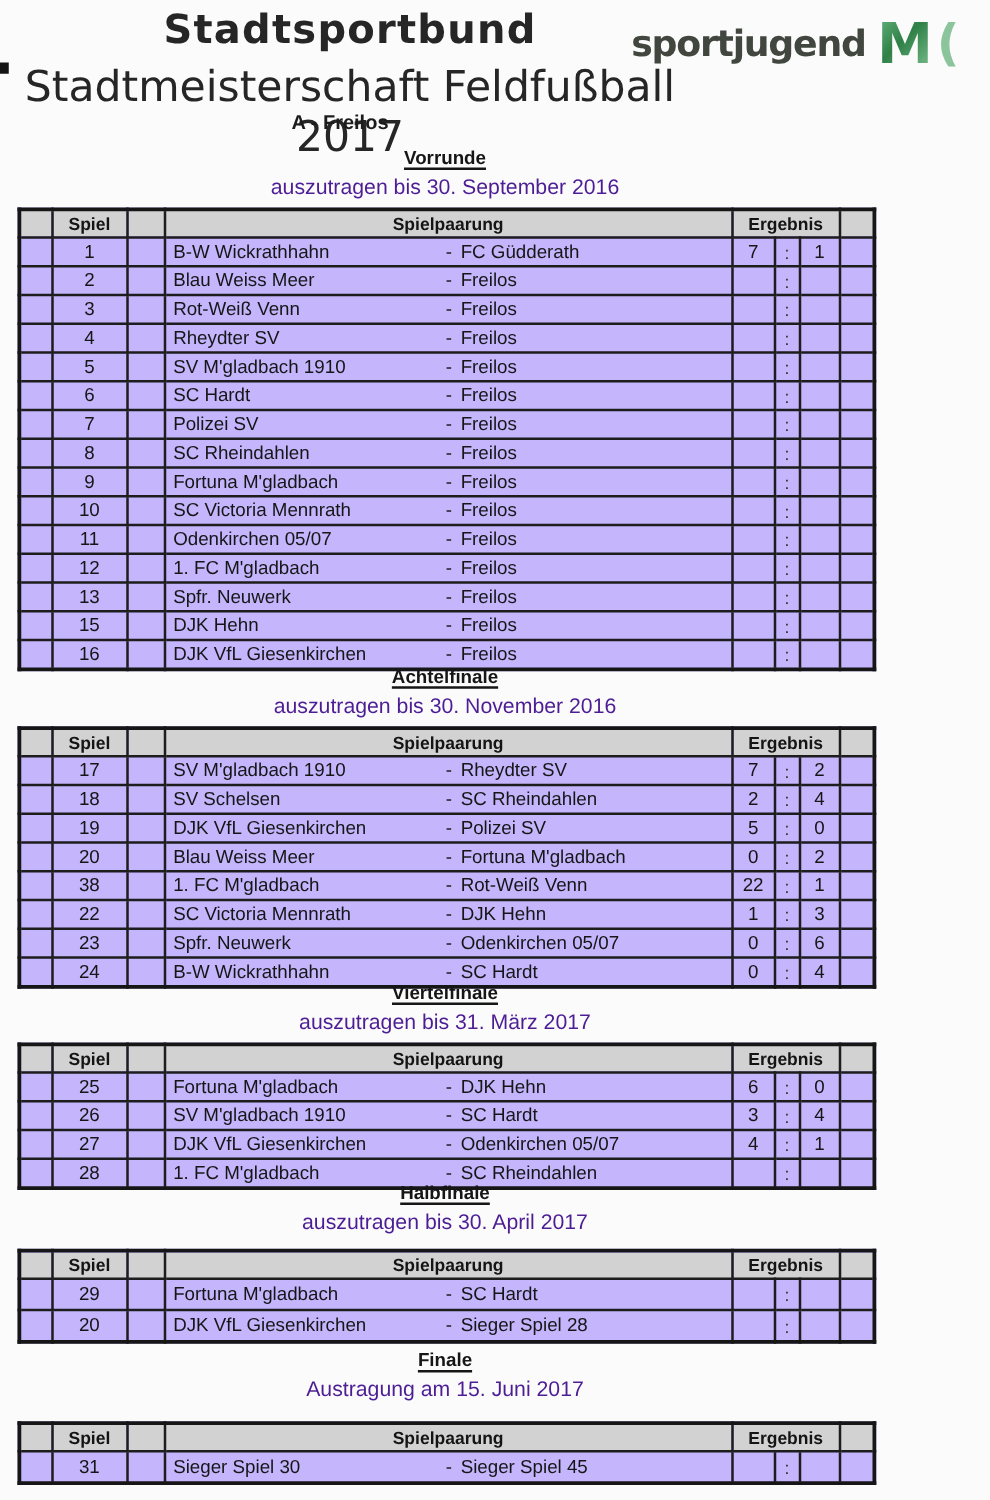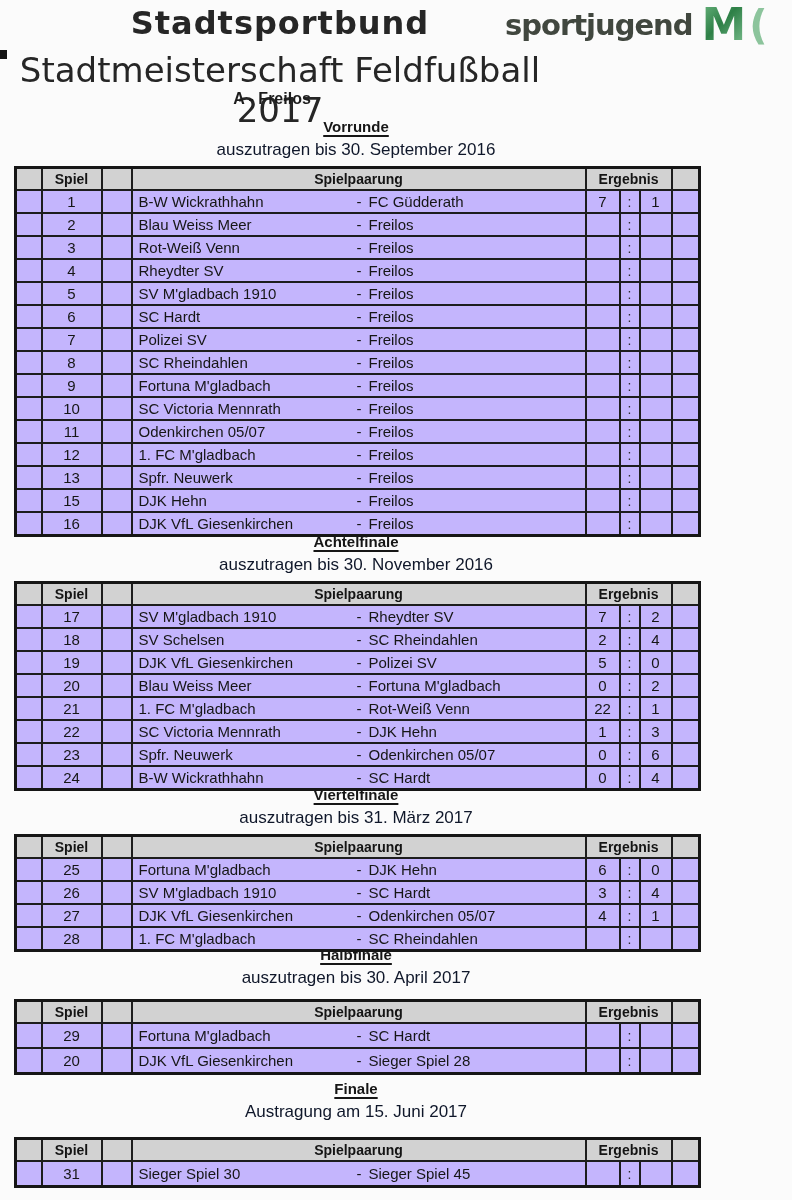--- a/index.html
+++ b/index.html
@@ -7,37 +7,37 @@
   .sheet{position:relative;width:792px;height:1200px;background:#fbfbfb;overflow:hidden;color:#1e1e1e;}
 
   
   .hdr-title1{position:absolute;top:4px;left:0;width:560px;text-align:center;
     font-family:"DejaVu Sans",sans-serif;font-size:32px;font-weight:700;color:#262626;letter-spacing:1px;}
   .hdr-title2{position:absolute;top:50px;left:0;width:560px;text-align:center;
     font-family:"DejaVu Sans",sans-serif;font-size:34px;font-weight:500;color:#262626;}
   .hdr-subtitle{position:absolute;top:90px;left:0;width:544px;text-align:center;
     font-size:16px;font-weight:700;color:#1c1c1c;}
 
-  .logo{position:absolute;top:2px;left:505px;display:flex;align-items:center;justify-content:flex-end;}
+  .logo{position:absolute;top:12px;left:505px;display:flex;align-items:center;justify-content:flex-end;}
   .logo-word{font-family:"DejaVu Sans",sans-serif;font-size:29px;font-weight:700;
     letter-spacing:-1px;color:#41473f;}
   .logo-m{font-family:"DejaVu Sans",sans-serif;font-size:45px;font-weight:700;line-height:1;
     margin-left:9px;background:linear-gradient(135deg,#6ab47e 0%,#2e8047 45%,#7fc192 100%);
     -webkit-background-clip:text;background-clip:text;color:transparent;}
   .logo-paren{font-family:"DejaVu Sans",sans-serif;font-size:40px;font-weight:700;line-height:1;
     margin-left:3px;color:#8cc49c;}
 
   .artifact{position:absolute;left:0;top:50px;width:7px;height:9px;background:#141414;}
 
   
   .section{position:absolute;left:14px;width:684px;}
   .s0{top:116px}.s1{top:531px}.s2{top:784px}.s3{top:944px}.s4{top:1078px}
   .sec-title{text-align:center;font-size:15px;font-weight:700;color:#161616;
     text-decoration:underline;text-underline-offset:3px;text-decoration-thickness:2px;line-height:22px;}
-  .sec-date{text-align:center;font-size:17px;color:#0f172a;line-height:21px;margin-top:1px;}
+  .sec-date{text-align:center;font-size:17px;color:#4c1d95;line-height:21px;margin-top:1px;}
 
   table{border-collapse:collapse;table-layout:fixed;width:684px;margin-top:6px;background:#c4b5fd;
     border:3px solid #161616;}
   .s3 table{margin-top:11px;}
   .s4 table{margin-top:15px;}
   th,td{border:2px solid #1d1d1d;padding:0;overflow:hidden;white-space:nowrap;}
   th{background:#d2d2d2;height:20px;font-size:14px;font-weight:700;color:#141414;text-align:center;}
   td{height:21px;font-size:15px;color:#161616;}
   .s3 td,.s4 td{height:23px;}
   col.c-nar1{width:26px}col.c-spiel{width:60px}col.c-nar2{width:30px}
@@ -422,21 +422,21 @@
                 <span>Fortuna M'gladbach</span>
               </span>
           </td>
           <td class="score">0</td>
           <td class="colon">:</td>
           <td class="score">2</td>
           <td></td>
         </tr>
           <tr>
           <td></td>
-          <td class="num">21</td>
+          <td class="num">38</td>
           <td></td>
           <td class="pairing">
             <span>1. FC M'gladbach</span>
             <span class="away">
                 <span class="dash">-</span>
                 <span>Rot-Weiß Venn</span>
               </span>
           </td>
           <td class="score">22</td>
           <td class="colon">:</td>

